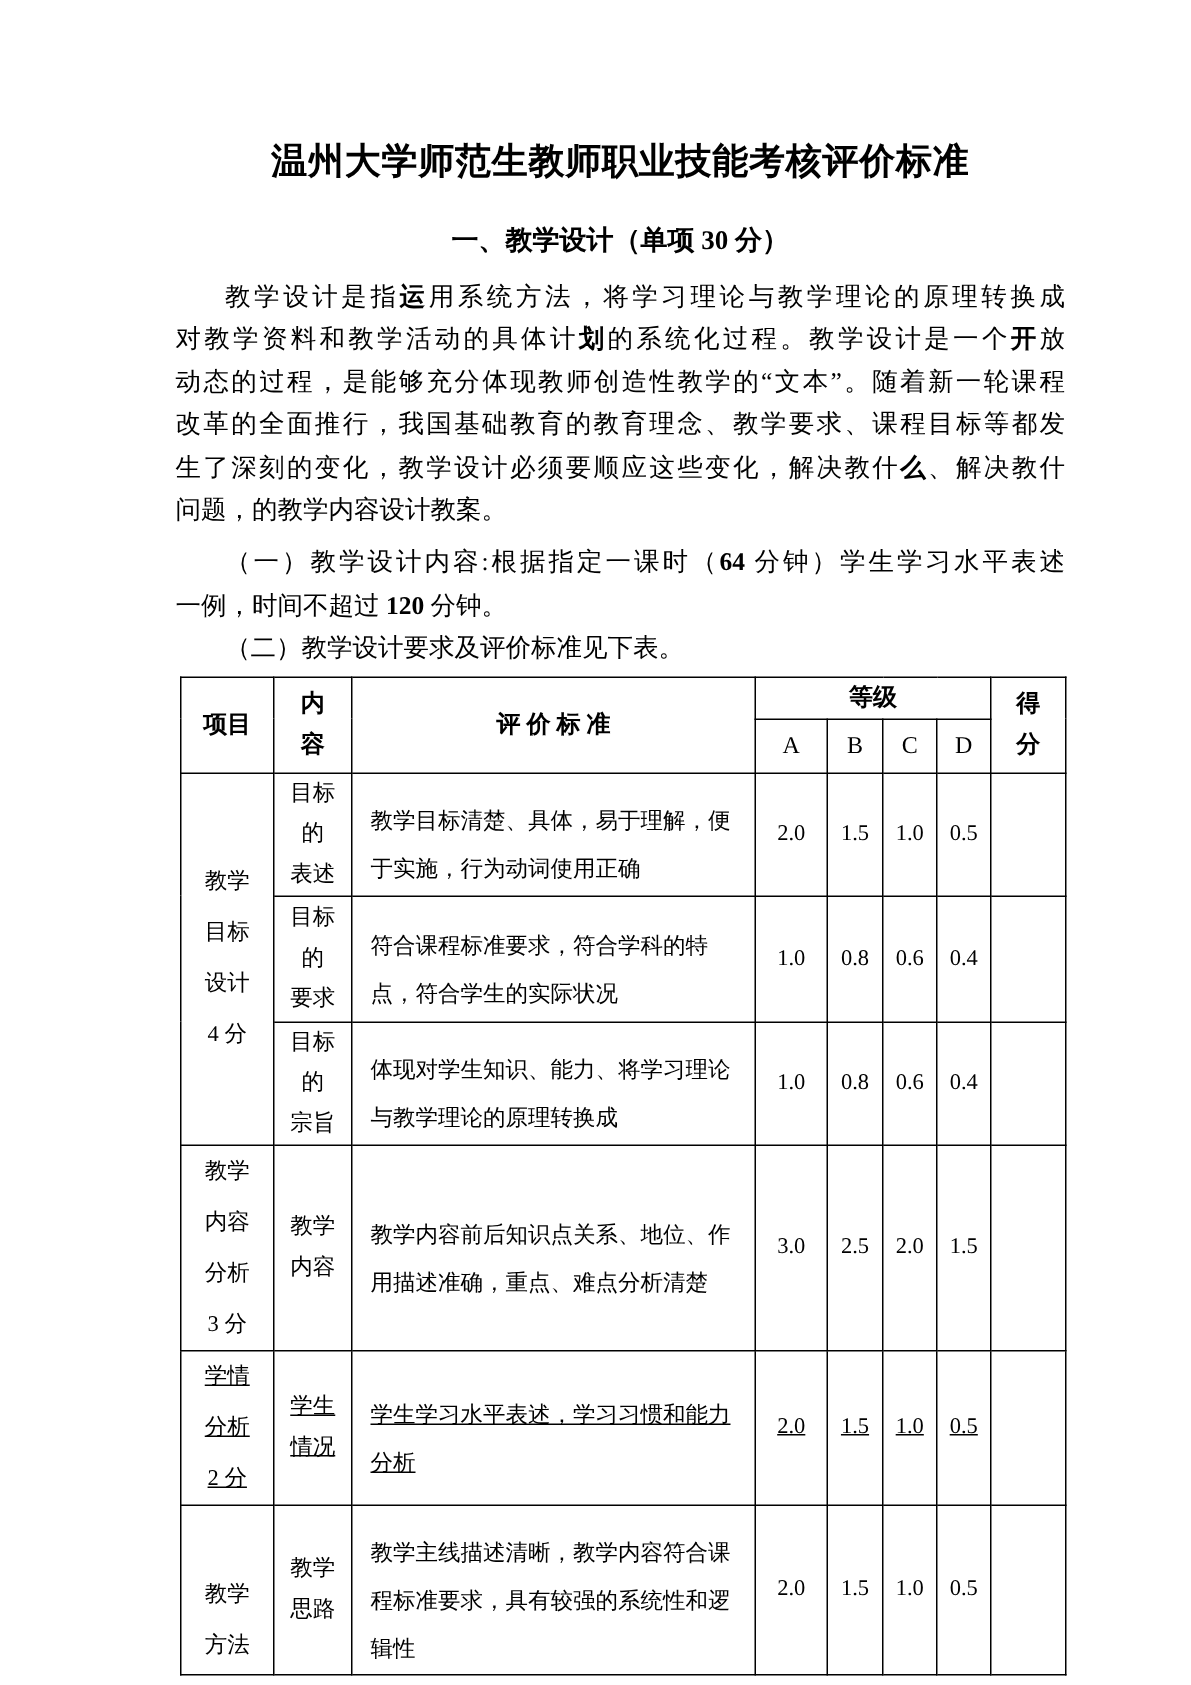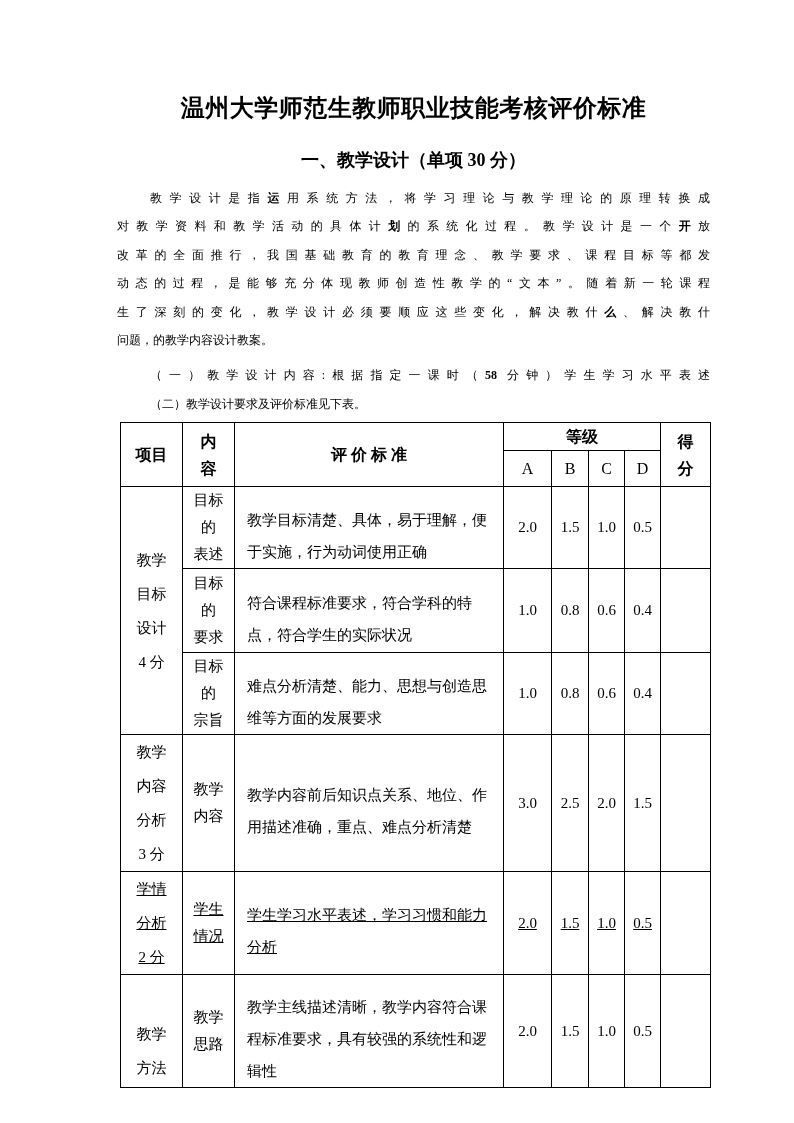--- a/index.html
+++ b/index.html
@@ -28,21 +28,21 @@
   }
   .section-heading {
     margin: 28px 0 0 0;
     font-size: 18px;
     line-height: 23px;
     font-weight: bold;
     text-align: center;
   }
   .para {
     margin: 0;
-    font-size: 12px;
+    font-size: 17px;
   }
   .para .line {
     line-height: 28.4px;
     text-align: justify;
     text-justify: inter-character;
   }
   .para .line.j { text-align-last: justify; }
   .para .line.first { text-indent: 33px; }
   .b { font-weight: bold; }
   .p-intro { margin-top: 12px; }
@@ -105,28 +105,29 @@
 
 <div class="content">
 
   <h1 class="doc-title">温州大学师范生教师职业技能考核评价标准</h1>
 
   <h2 class="section-heading">一、教学设计（单项 30 分）</h2>
 
   <div class="para p-intro">
       <div class="line first j"><span>教学设计是指</span><span class="b">运</span><span>用系统方法，将学习理论与教学理论的原理转换成</span></div>
       <div class="line j"><span>对教学资料和教学活动的具体计</span><span class="b">划</span><span>的系统化过程。教学设计是一个</span><span class="b">开</span><span>放</span></div>
+      <div class="line j"><span>动态的过程，是能够充分体现教师创造性教学的“文本”。随着新一轮课程</span></div>
       <div class="line j"><span>改革的全面推行，我国基础教育的教育理念、教学要求、课程目标等都发</span></div>
-      <div class="line j"><span>动态的过程，是能够充分体现教师创造性教学的“文本”。随着新一轮课程</span></div>
       <div class="line j"><span>生了深刻的变化，教学设计必须要顺应这些变化，解决教什</span><span class="b">么</span><span>、解决教什</span></div>
       <div class="line"><span>问题，的教学内容设计教案。</span></div>
     </div>
 
   <div class="para p-item1">
-      <div class="line first j"><span>（一）教学设计内容:根据指定一课时（</span><span class="b">58</span><span> 分钟）学生学习水平表述</span></div>
+      <div class="line first j"><span>（一）教学设计内容:根据指定一课时（</span><span class="b">64</span><span> 分钟）学生学习水平表述</span></div>
+      <div class="line"><span>一例，时间不超过 </span><span class="b">120</span><span> 分钟。</span></div>
     </div>
 
   <div class="para p-item2">
       <div class="line first"><span>（二）教学设计要求及评价标准见下表。</span></div>
     </div>
 
   <table class="eval">
     <colgroup>
       <col style="width:62px">
         <col style="width:52px">
@@ -178,21 +179,21 @@
         <td class="cell-grade">1.0</td>
         <td class="cell-grade">0.8</td>
         <td class="cell-grade">0.6</td>
         <td class="cell-grade">0.4</td>
         <td class="cell-score"></td>
       </tr>
       <tr class="r3">
         <td class="cell-content">目标
 的
 宗旨</td>
-        <td class="cell-criteria">难点分析清楚、能力、思想与创造思维等方面的发展要求</td>
+        <td class="cell-criteria">体现对学生知识、能力、将学习理论与教学理论的原理转换成</td>
         <td class="cell-grade">1.0</td>
         <td class="cell-grade">0.8</td>
         <td class="cell-grade">0.6</td>
         <td class="cell-grade">0.4</td>
         <td class="cell-score"></td>
       </tr>
       <tr class="r4">
         <td class="cell-project">教学
 内容
 分析

